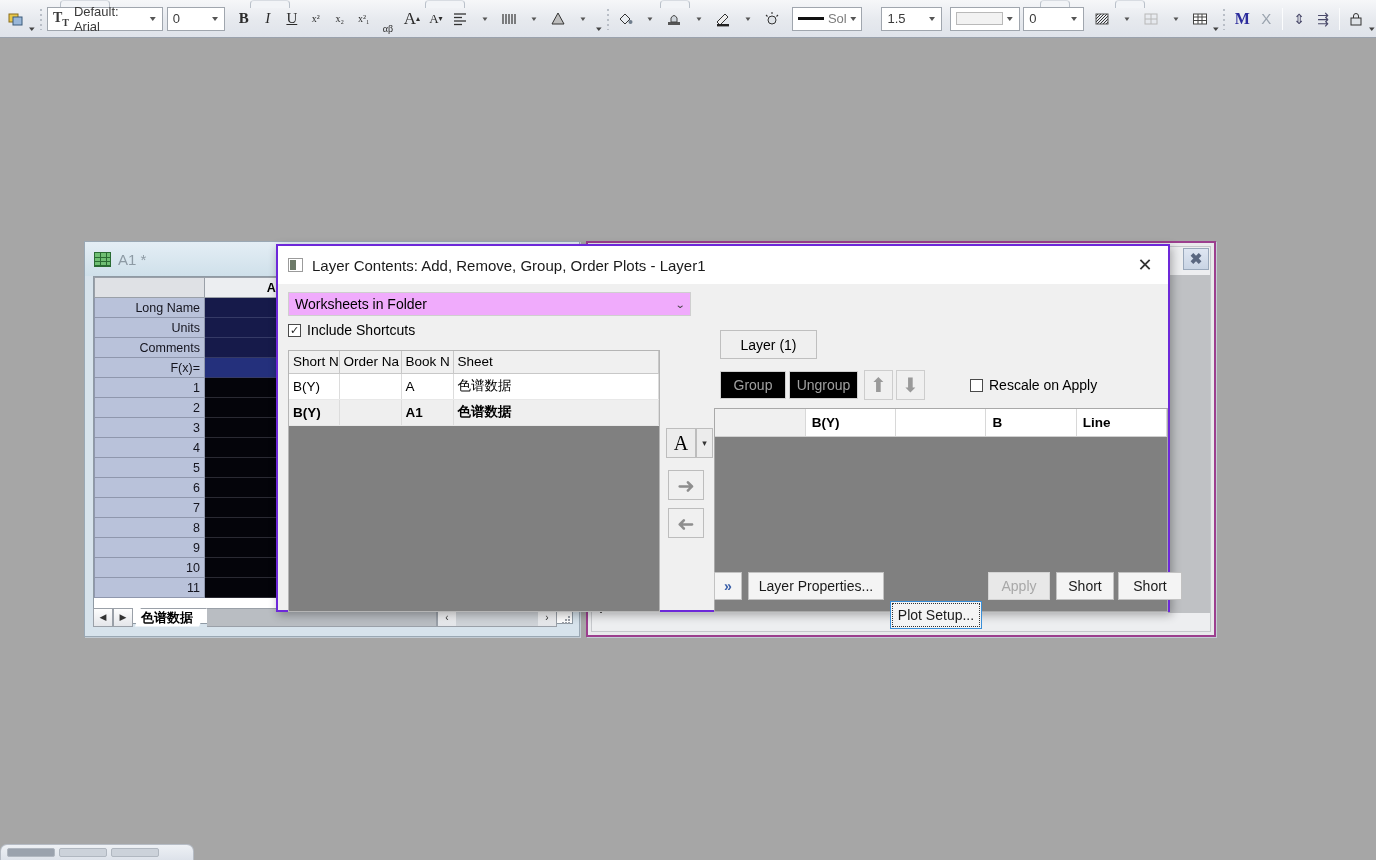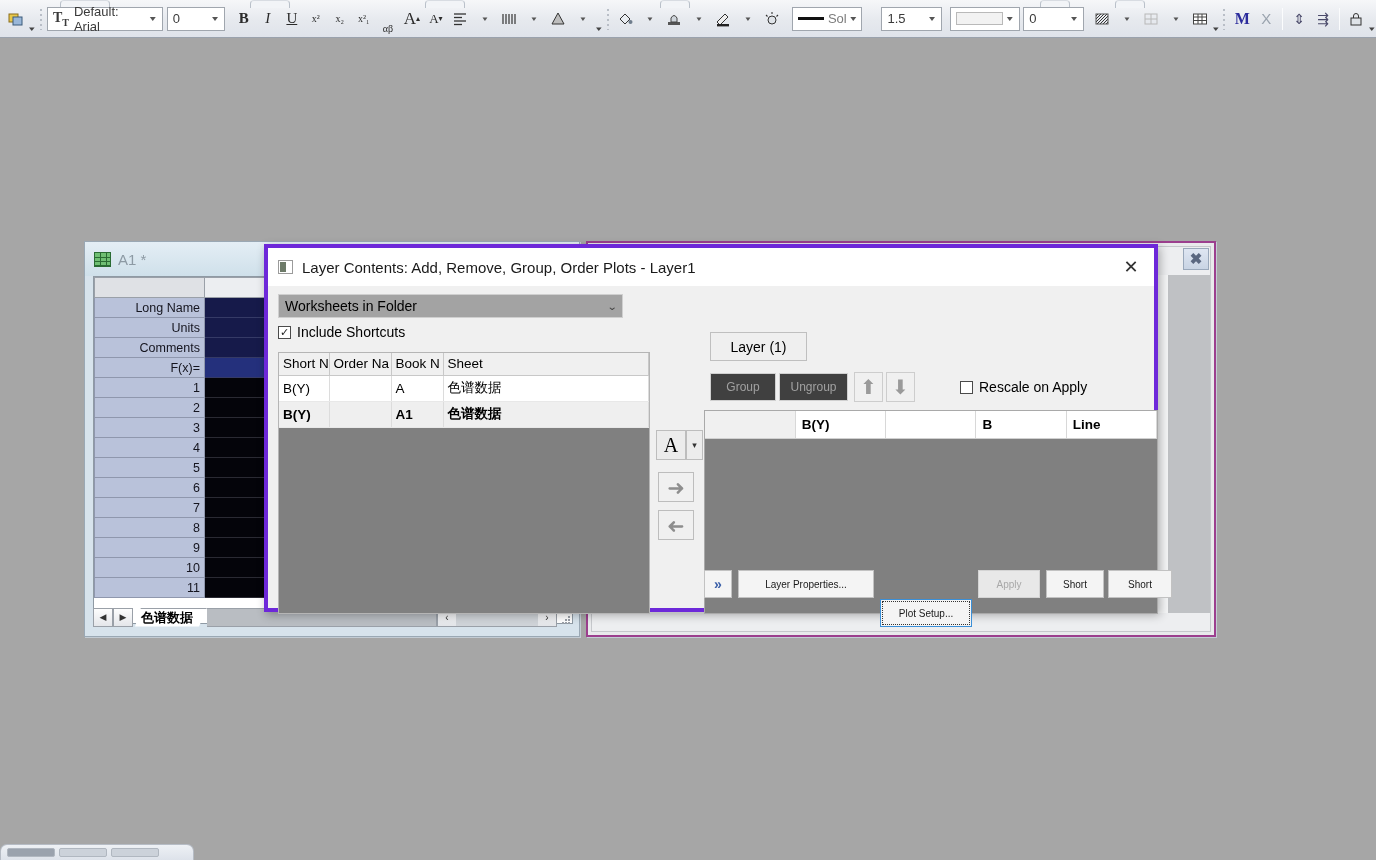--- a/index.html
+++ b/index.html
@@ -146,22 +146,22 @@
                       bottom:18px; background:#bfc1c4; }
   #graph-close {
     position:absolute; right:5px; top:5px; width:26px; height:22px;
     background:linear-gradient(#dfe6f2,#c9d4e4); border:1px solid #9aa8bb;
     display:flex; align-items:center; justify-content:center;
     color:#5a6780; font-size:15px; font-weight:bold;
   }
 
   
   #dialog {
-    position:absolute; left:264px; top:244px; width:894px; height:368px;
-    background:#f0f0f0; border:4px solid #6d28d9;
+    position:absolute; left:276px; top:244px; width:894px; height:368px;
+    background:#f0f0f0; border:2px solid #6d28d9;
     box-shadow:2px 3px 9px rgba(0,0,0,.30);
   }
   #dlg-titlebar {
     height:38px; background:#fff; display:flex; align-items:center;
     padding:0 0 0 10px; gap:9px;
   }
   #dlg-icon {
     width:15px; height:14px; border:1px solid #9b9b9b; background:#fff;
     position:relative;
   }
@@ -170,22 +170,22 @@
     background:#6d7a68;
   }
   #dlg-title { font-size:15px; color:#1a1a1a; }
   #dlg-close {
     margin-left:auto; width:46px; height:38px; display:flex;
     align-items:center; justify-content:center; font-size:18px; color:#333;
   }
   #dlg-body { position:absolute; left:0; top:38px; right:0; bottom:0; }
 
   .dlg-label-combo {
-    position:absolute; left:10px; top:8px; width:345px; height:24px;
-    background:#a3a3a3; border:1px solid #cfcfcf;
+    position:absolute; left:10px; top:8px; width:403px; height:24px;
+    background:#f0abfc; border:1px solid #cfcfcf;
     display:flex; align-items:center; padding:0 6px; font-size:14px;justify-content:center;
   }
   .dlg-label-combo .cb-arrow { margin-left:auto; font-size:10px; color:#444;
                                transform:scaleX(1.3); }
   .chk-row { position:absolute; display:flex; align-items:center; gap:6px;
              font-size:14px; }
   .chkbox { width:13px; height:13px; border:1px solid #4a4a4a; background:#fff;
             display:flex; align-items:center; justify-content:center;
             font-size:11px; line-height:1; color:#222; }
 
@@ -223,23 +223,23 @@
                background:#f0f0f0; }
   .bigarrow { font-size:21px; color:#8e8e8e; line-height:1; }
 
   
   #layer-tab {
     position:absolute; left:442px; top:46px; width:97px; height:29px;
     background:#efefef; border:1px solid #bfbfbf;
     display:flex; align-items:center; justify-content:center; font-size:14px;
   }
   .rb-btn {
-    position:absolute; background:#404040; border:1px solid #d0d0d0;
+    position:absolute; background:#000000; border:1px solid #d0d0d0;
     color:#a0a0a0; display:flex; align-items:center; justify-content:center;
-    font-size:12px;
+    font-size:14px;
   }
   #btn-group   { left:442px; top:87px; width:66px; height:28px; }
   #btn-ungroup { left:511px; top:87px; width:69px; height:28px; }
   #btn-up   { position:absolute; left:586px; top:86px; width:29px; height:30px;
               background:#f0f0f0; border:1px solid #cdcdcd;
               display:flex; align-items:center; justify-content:center; }
   #btn-down { position:absolute; left:618px; top:86px; width:29px; height:30px;
               background:#f0f0f0; border:1px solid #cdcdcd;
               display:flex; align-items:center; justify-content:center; }
   .ud-arrow { font-size:20px; color:#9a9a9a; line-height:1; }
@@ -260,21 +260,21 @@
     background:#fff; border-right:1px solid #d8d8d8;
     border-bottom:1px solid #d0d0d0; font-size:13.5px; font-weight:bold;
     padding:2px 6px; height:27px; white-space:nowrap;
   }
 
   
   #dlg-footer { position:absolute; left:0; right:0; bottom:0; height:44px; }
   .ft-btn {
     position:absolute; top:6px; height:28px; background:#f4f4f4;
     border:1px solid #c2c2c2; display:flex; align-items:center;
-    justify-content:center; font-size:10px; color:#1a1a1a;
+    justify-content:center; font-size:14px; color:#1a1a1a;
   }
   #ft-expand { left:436px; width:28px; color:#3a5fa8; font-size:14px;
                font-weight:bold; }
   #ft-layerprops { left:470px; width:136px; }
   #ft-plotsetup  { left:612px; width:92px; border:1px solid #3a8fd8;
                    outline:1px dotted #333; outline-offset:-3px;margin-top:29px; }
   #ft-apply      { left:710px; width:62px; color:#a8a8a8; background:#e8e8e8;
                    border-color:#d4d4d4; }
   #ft-close      { left:778px; width:58px; }
   #ft-cancel     { left:840px; width:64px; }

